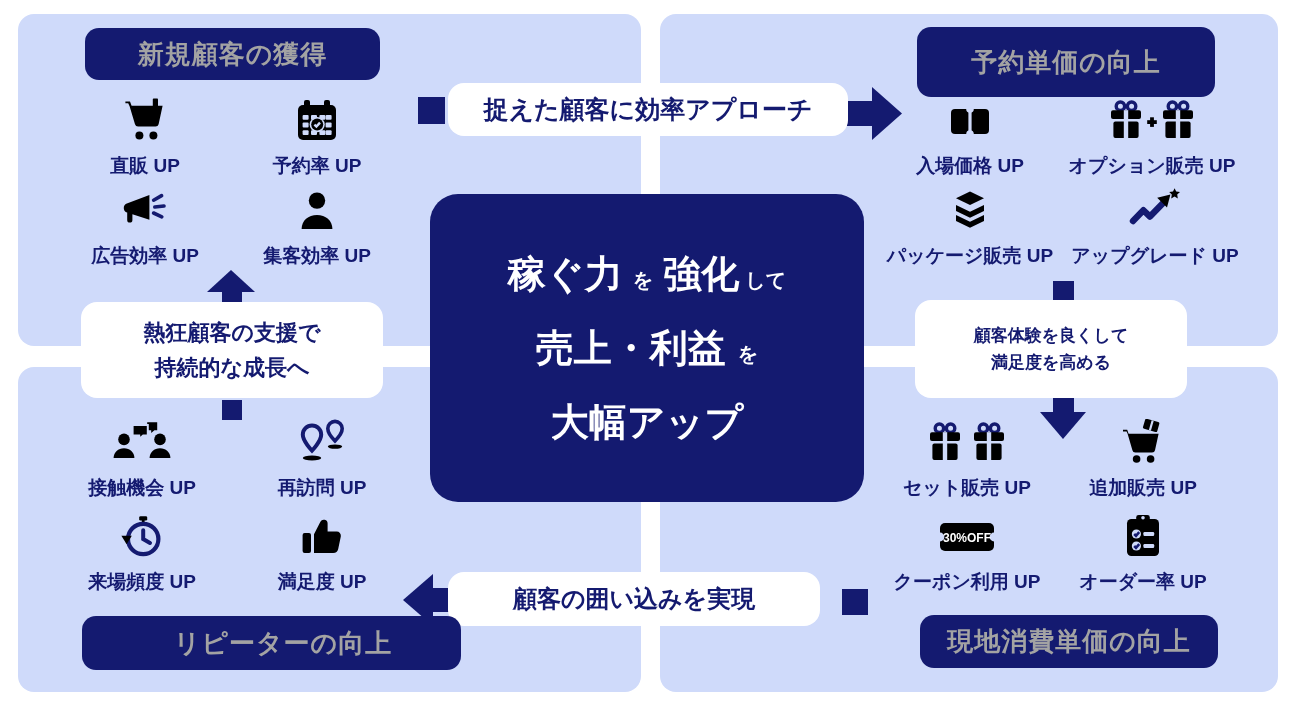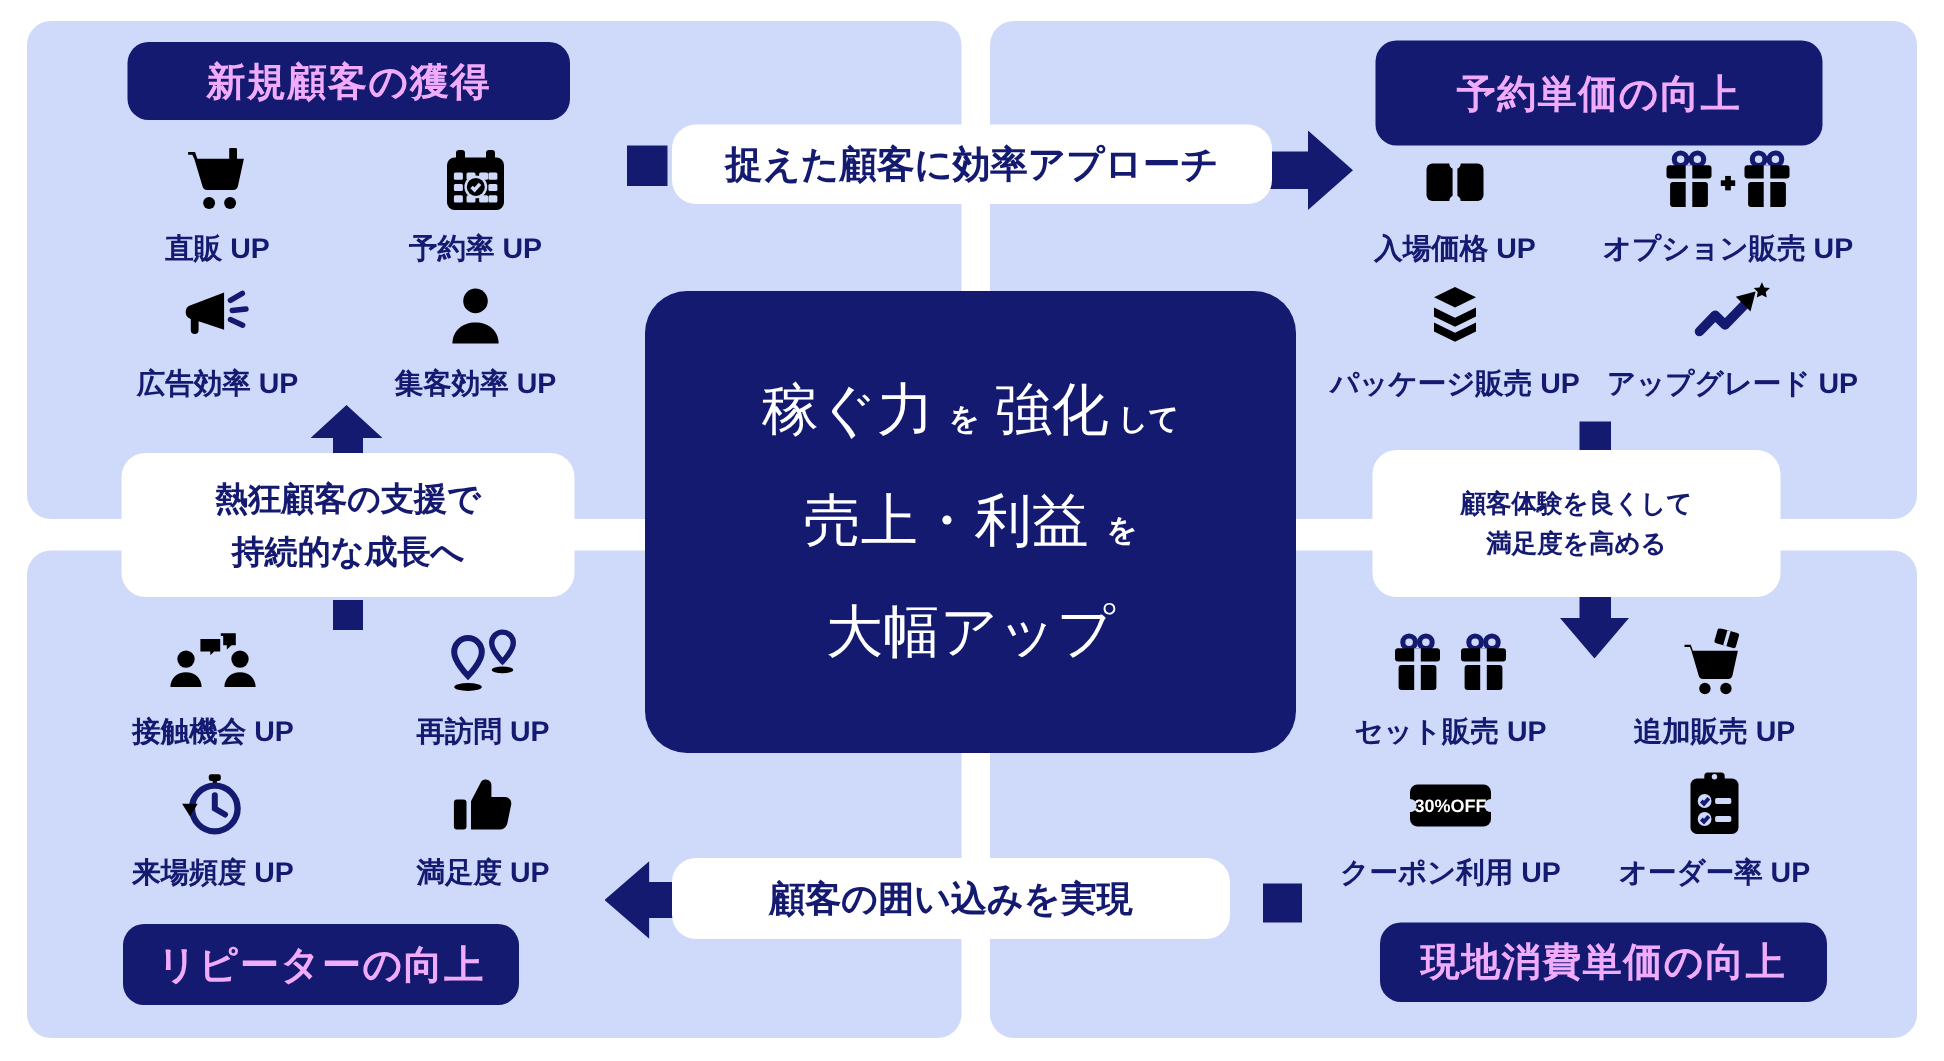--- a/index.html
+++ b/index.html
@@ -2,33 +2,33 @@
 <html style="--navy: #141a70; --panel: #cfdafa; --page: #ffffff;"><head>
 <meta charset="utf-8">
 <style>
   :root{
     --navy:#141a70; --panel:#cfdafa; --page:#ffffff;
   }
   html,body{margin:0;padding:0;background:#fff;}
   .stage{position:relative;width:1296px;height:707px;background:var(--page);
          font-family:"Liberation Sans","DejaVu Sans",sans-serif;overflow:hidden;}
   .panel{position:absolute;background:var(--panel);border-radius:16px;z-index:0;}
-  .pill{position:absolute;background:var(--navy);color:#f0abfc;border-radius:14px;
+  .pill{position:absolute;background:var(--navy);color:#a3a3a3;border-radius:14px;
         display:flex;align-items:center;justify-content:center;
         font-weight:700;font-size:26px;letter-spacing:1px;z-index:4;white-space:nowrap;}
   .item{position:absolute;width:190px;display:flex;flex-direction:column;align-items:center;
         gap:7px;z-index:1;}
   .icon{height:50px;display:flex;align-items:center;justify-content:center;color:var(--navy);}
   .icon svg{height:48px;width:auto;display:block;}
   .label{font-size:19px;font-weight:700;color:var(--navy);white-space:nowrap;}
   .cbox{position:absolute;left:430px;top:194px;width:434px;height:308px;background:var(--navy);
         border-radius:28px;display:flex;flex-direction:column;align-items:center;justify-content:center;
         gap:36px;color:#fff;z-index:5;}
   .cline{display:flex;align-items:baseline;line-height:1;white-space:nowrap;}
-  .big{font-size:38px;font-weight:400;}
+  .big{font-size:38px;font-weight:700;}
   .sm{font-size:20px;font-weight:700;margin:0 10px;}
   .wbox{position:absolute;background:#fff;border-radius:16px;display:flex;flex-direction:column;
         align-items:center;justify-content:center;color:var(--navy);font-weight:700;z-index:3;
         text-align:center;white-space:nowrap;}
   .sq,.shaft,.tri{position:absolute;background:var(--navy);z-index:2;}
   .tri-r{clip-path:polygon(0 0,100% 50%,0 100%);}
   .tri-l{clip-path:polygon(100% 0,0 50%,100% 100%);}
   .tri-u{clip-path:polygon(50% 0,100% 100%,0 100%);}
   .tri-d{clip-path:polygon(0 0,100% 0,50% 100%);}
 </style>
@@ -37,21 +37,21 @@
 
 <div class="stage">
 
   <section class="panel" style="left:18px;top:14px;width:623px;height:332px;"></section>
   <section class="panel" style="left:660px;top:14px;width:618px;height:332px;"></section>
   <section class="panel" style="left:18px;top:367px;width:623px;height:325px;"></section>
   <section class="panel" style="left:660px;top:367px;width:618px;height:325px;"></section>
 
   <div class="pill" style="left:85px;top:28px;width:295px;height:52px;">新規顧客の獲得</div>
   <div class="pill" style="left:917px;top:27px;width:298px;height:70px;">予約単価の向上</div>
-  <div class="pill" style="left:82px;top:616px;width:264px;height:54px;">リピーターの向上</div>
+  <div class="pill" style="left:82px;top:616px;width:356px;height:54px;padding-left:23px;">リピーターの向上</div>
   <div class="pill" style="left:920px;top:615px;width:298px;height:53px;">現地消費単価の向上</div>
 
   <div class="item" style="left:50px;top:96px;">
     <span class="icon">
         <svg viewBox="0 0 24 24">
           <path d="M2.2 2.2h2.3l.8 2.2h15.5l-2 9.2a1.6 1.6 0 0 1-1.6 1.2H8.6a1.6 1.6 0 0 1-1.6-1.2L4.3 4.6l-.7-1.5H2.2z"></path>
           <rect x="15.9" y="0.8" width="2.6" height="5.2" rx="0.4"></rect>
           <circle cx="9.2" cy="19.2" r="2"></circle>
           <circle cx="16.2" cy="19.2" r="2"></circle>
         </svg>

